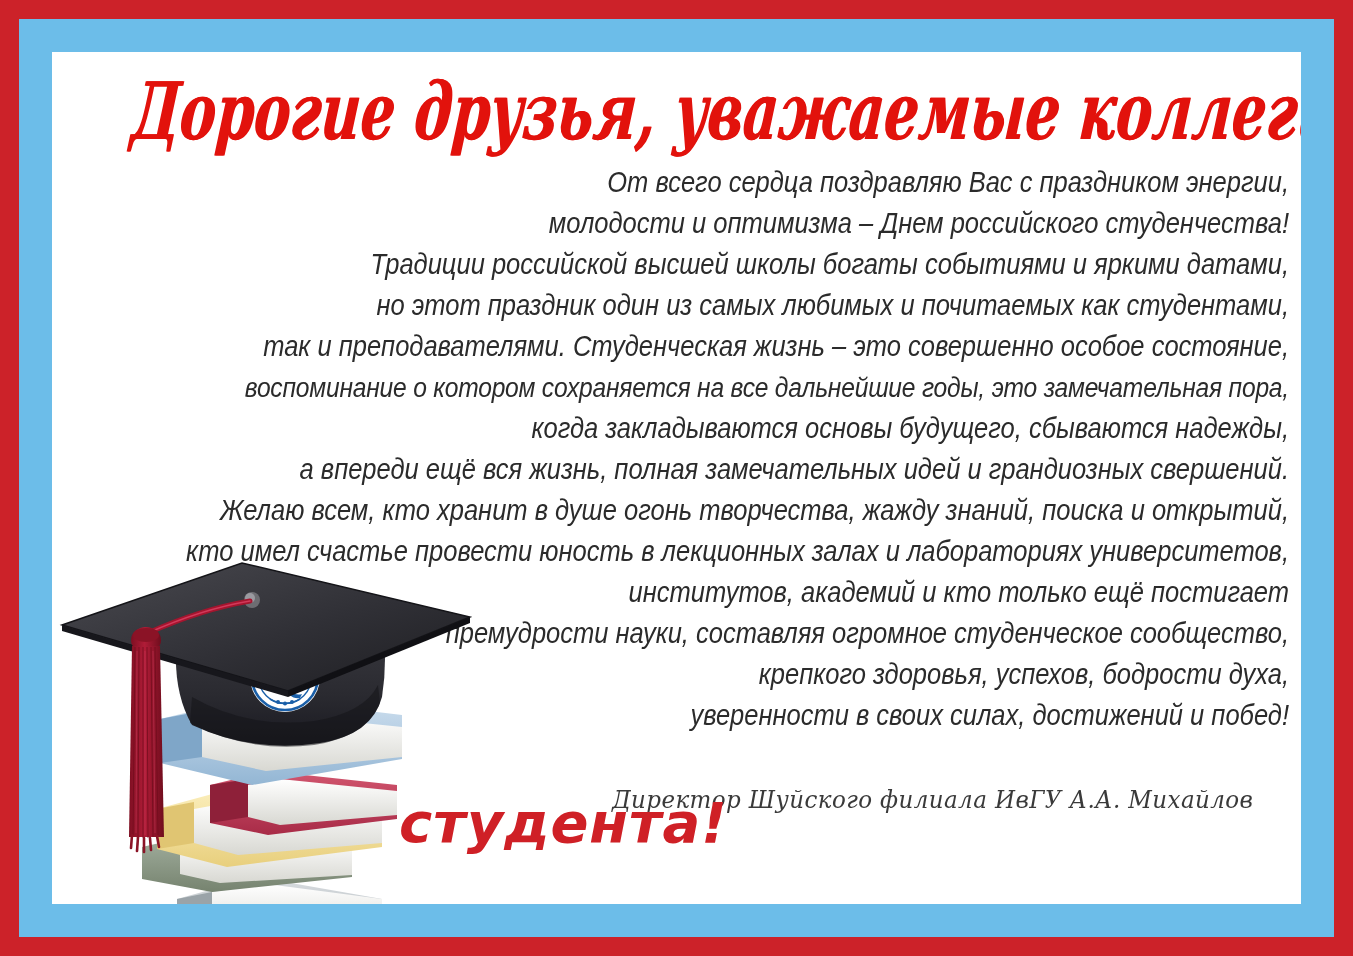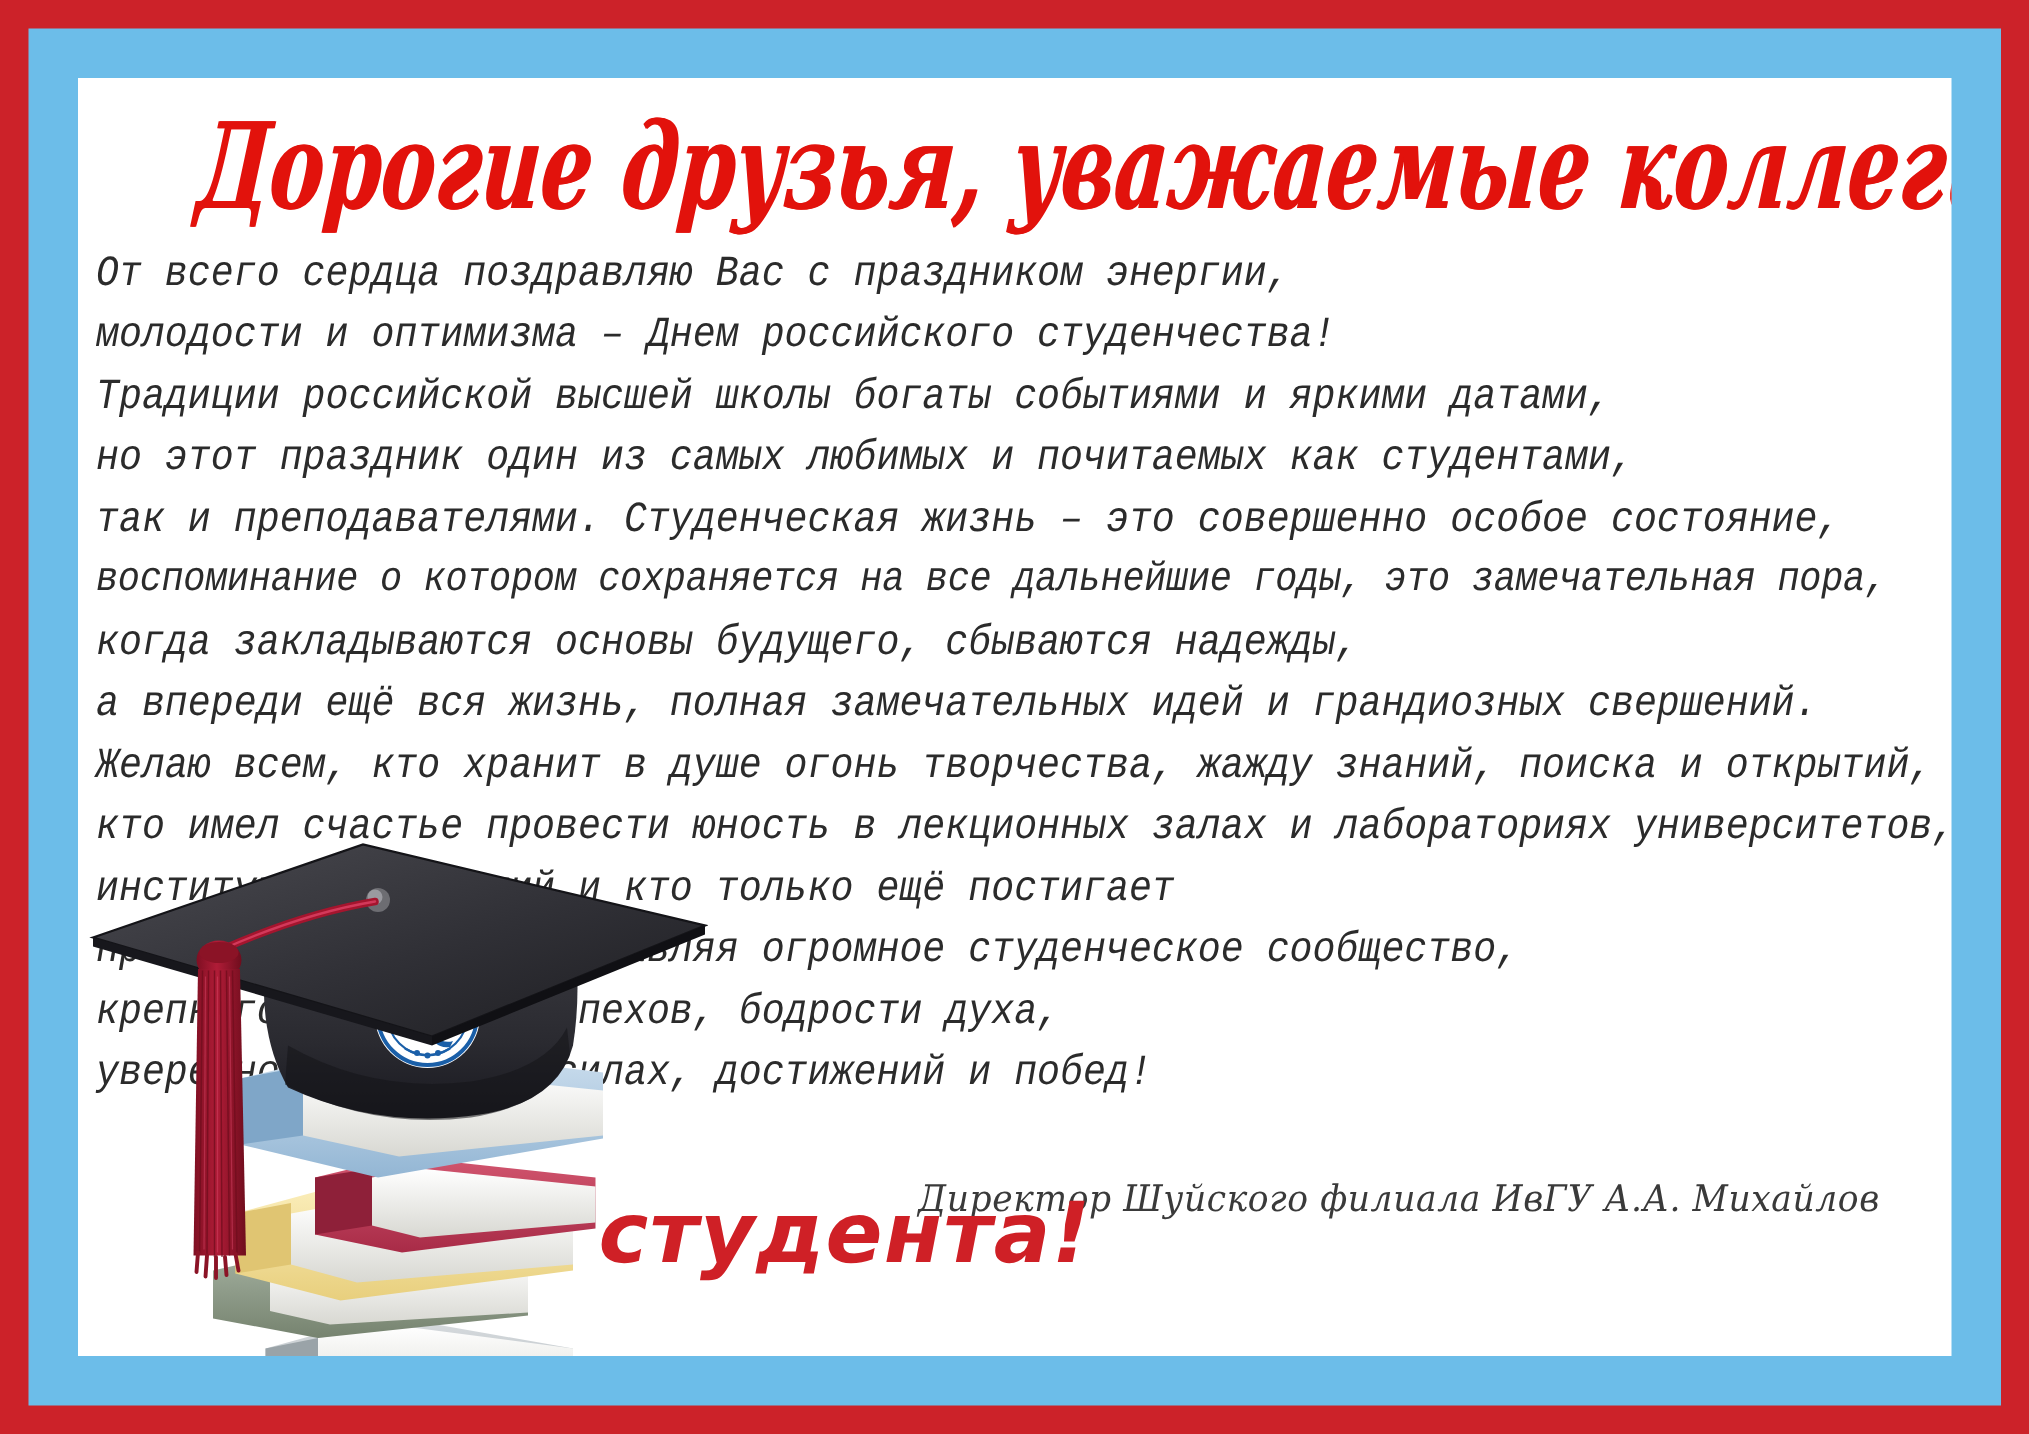--- a/index.html
+++ b/index.html
@@ -56,23 +56,23 @@
     white-space: nowrap;
     text-shadow: 1px 0 0 #e2120c;
   }
 
   
   #body-text {
     position: absolute;
     top: 110px;
     left: 12px;
     right: 12px;
-    text-align: left;
+    text-align: right;
     color: #2b2b2b;
-    font-family: Liberation Mono, monospace;
+    font-family: Liberation Sans, sans-serif;
     font-style: italic;
     font-size: 25.5px;
     line-height: 41px;
     white-space: nowrap;
   }
   #body-text .ln {
     display: block;
     transform: scaleY(1.12);
     transform-origin: center center;
     white-space: nowrap;

